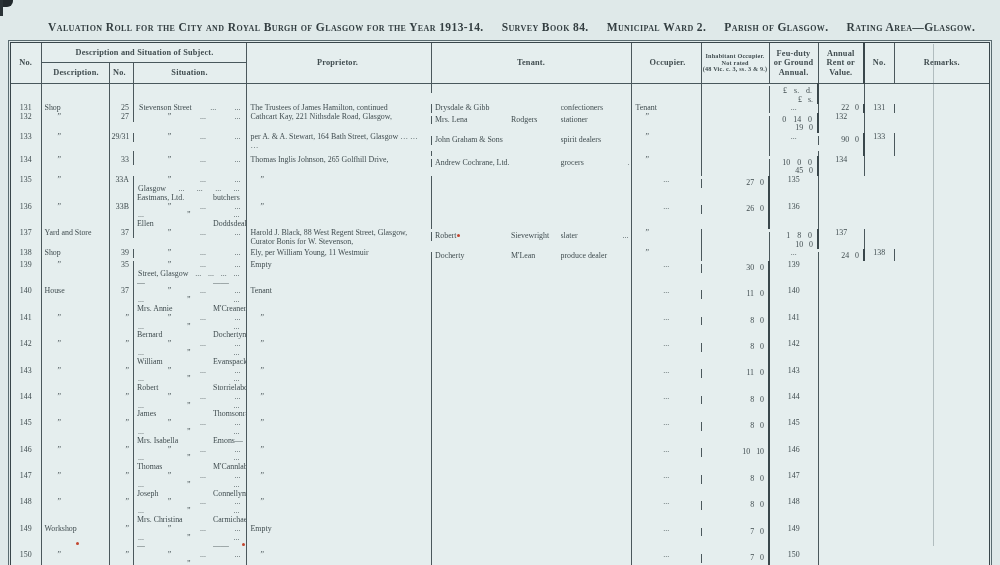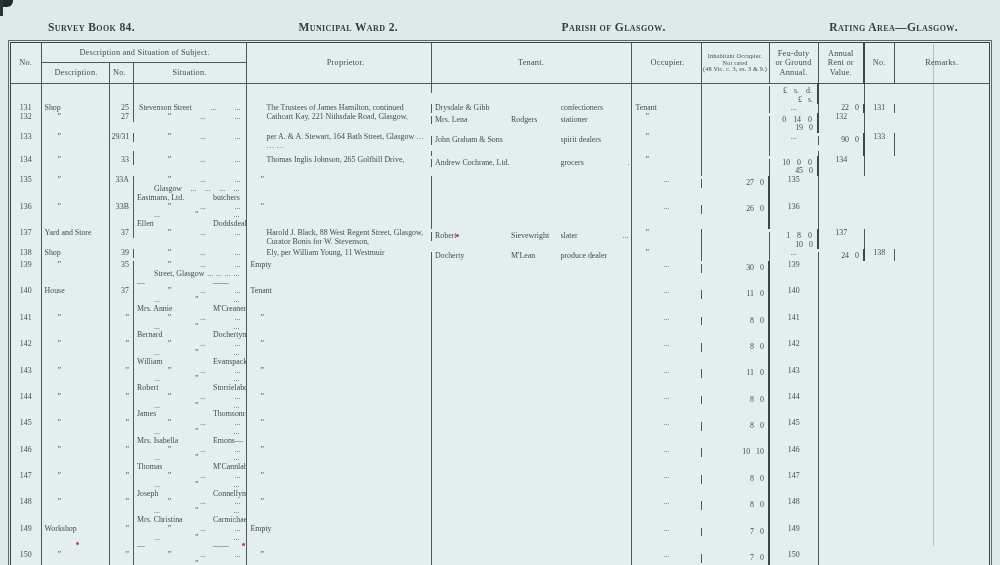--- a/index.html
+++ b/index.html
@@ -27,39 +27,39 @@
     background:#e5eeee;
   }
   table{
     border-collapse:collapse;table-layout:fixed;width:978px;
     font-size:7.9px;line-height:8.8px;color:#414d50;
   }
   col.c1{width:30px}col.c2{width:68px}col.c3{width:24px}col.c4{width:113px}
   col.c5{width:185px}col.c6{width:200px}col.c7{width:70px}col.c8{width:68px}
   col.c9{width:49px}col.c10{width:46px}col.c11{width:30px}col.c12{width:95px}
   thead th{
-    font-weight:400;text-align:center;vertical-align:middle;
+    font-weight:700;text-align:center;vertical-align:middle;
     font-size:8.3px;line-height:9.5px;letter-spacing:.2px;
     border-bottom:1px solid #49585c;padding:2px 1px;
   }
   thead .small-lines{font-size:6.2px;line-height:6.8px;}
   thead .h-group{border-bottom:1px solid #49585c;height:15px;}
   thead tr.sub th{height:16px;}
   
   .col-d,.col-sn,.col-sit,.col-prop,.col-ten,.col-ocp,.col-inh,.col-feu,.col-rent,.col-rem{border-left:1px solid #4b585c;}
   .col-rn{border-left:2px solid #3a474b;}
   td{padding:0 2px;vertical-align:top;height:8.8px;overflow:hidden;}
   .col-n,.col-rn{text-align:center;}
   .col-sn{text-align:right;padding-right:4px;}
   .col-d{padding-left:3px;}
   .col-d.dit{padding-left:16px;}
   .col-ocp{padding-left:4px;}
   .col-ocp.dit{padding-left:14px;}
   .col-sit{padding:0 5px;}
-  .col-prop{padding:0 6px 0 20px;}
+  .col-prop{padding:0 6px 0 4px;}
   .col-feu.dots{text-align:center;}
   .pf{display:flex;justify-content:space-between;}
   td.pf{overflow:hidden;}
   .col-feu.pf{justify-content:flex-end;gap:7px;padding-right:5px;}
   .col-rent.pf{justify-content:flex-end;gap:6px;padding-right:4px;}
   td.col-ten{display:flex;padding:0 2px 0 3px;align-items:center;}
   .tf{width:76px;flex:none;white-space:nowrap;}
   .tl{flex:1;white-space:nowrap;}
   .ocw{width:68px;flex:none;display:flex;justify-content:space-between;overflow:hidden;white-space:nowrap;gap:44px;}
   tr.units td{height:9px;line-height:9px;}
@@ -74,20 +74,21 @@
   .speck.s2{left:242px;top:543px;}
 </style>
 </head>
 <body>
 
 <div class="corner-mark"></div>
 <div class="edge-mark"></div>
 
 <div class="page-header">
   <div class="title-segs">
+    <span>Valuation Roll for the City and Royal Burgh of Glasgow for the Year 1913-14.</span>
     <span>Survey Book 84.</span>
     <span>Municipal Ward 2.</span>
     <span>Parish of Glasgow.</span>
     <span>Rating Area—Glasgow.</span>
   </div>
 
 </div>
 
 <div class="table-wrap">
 <table>

